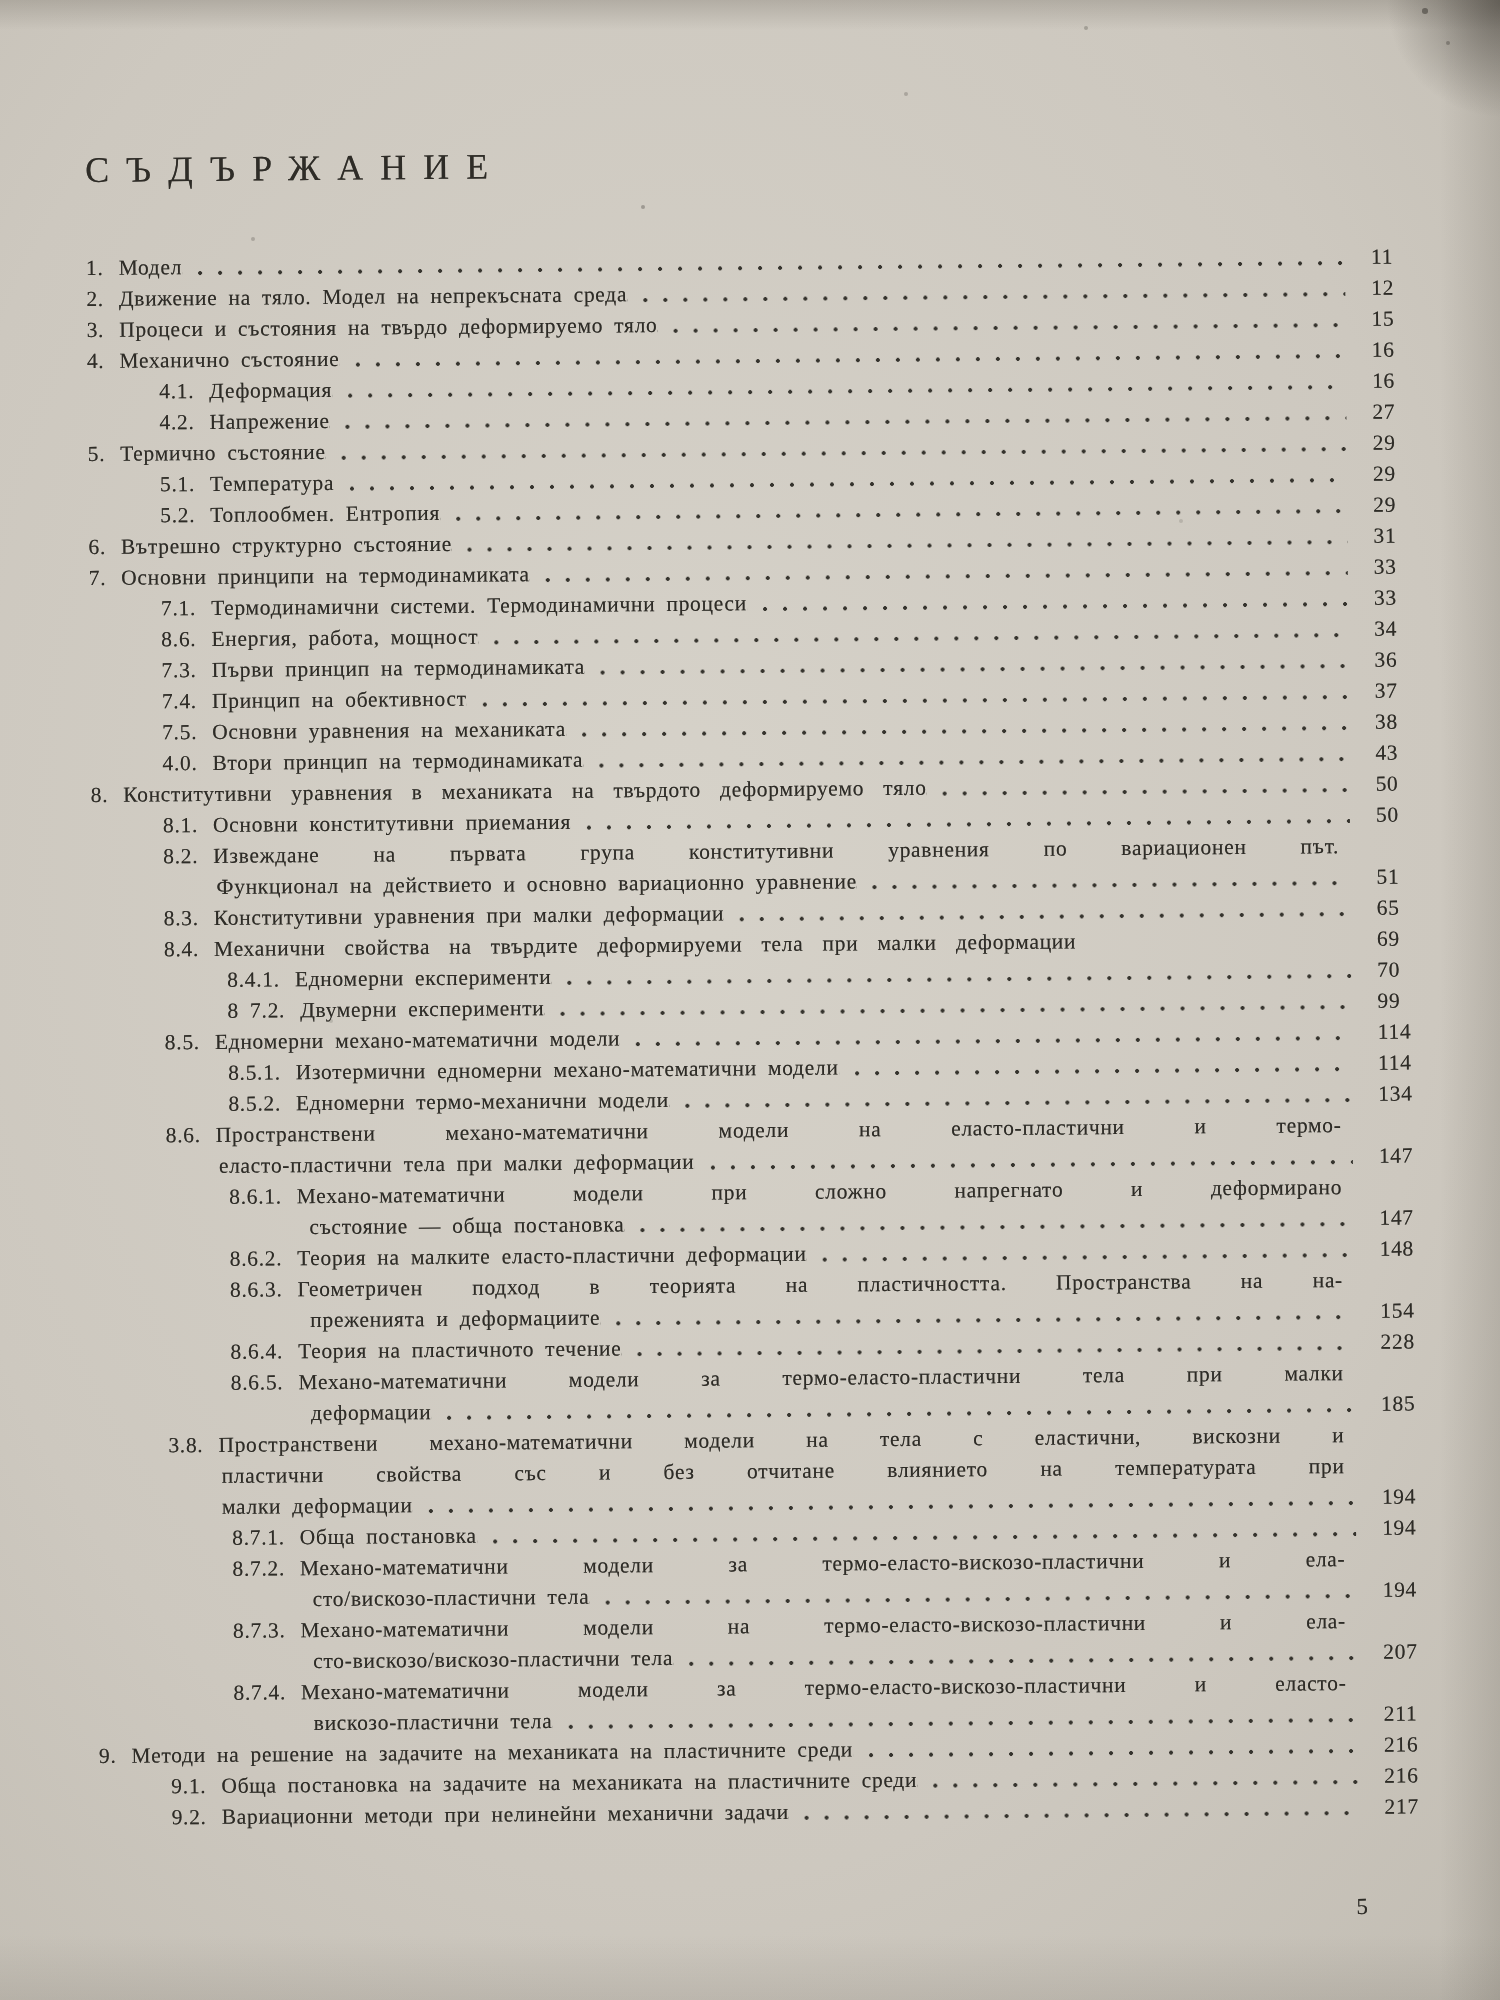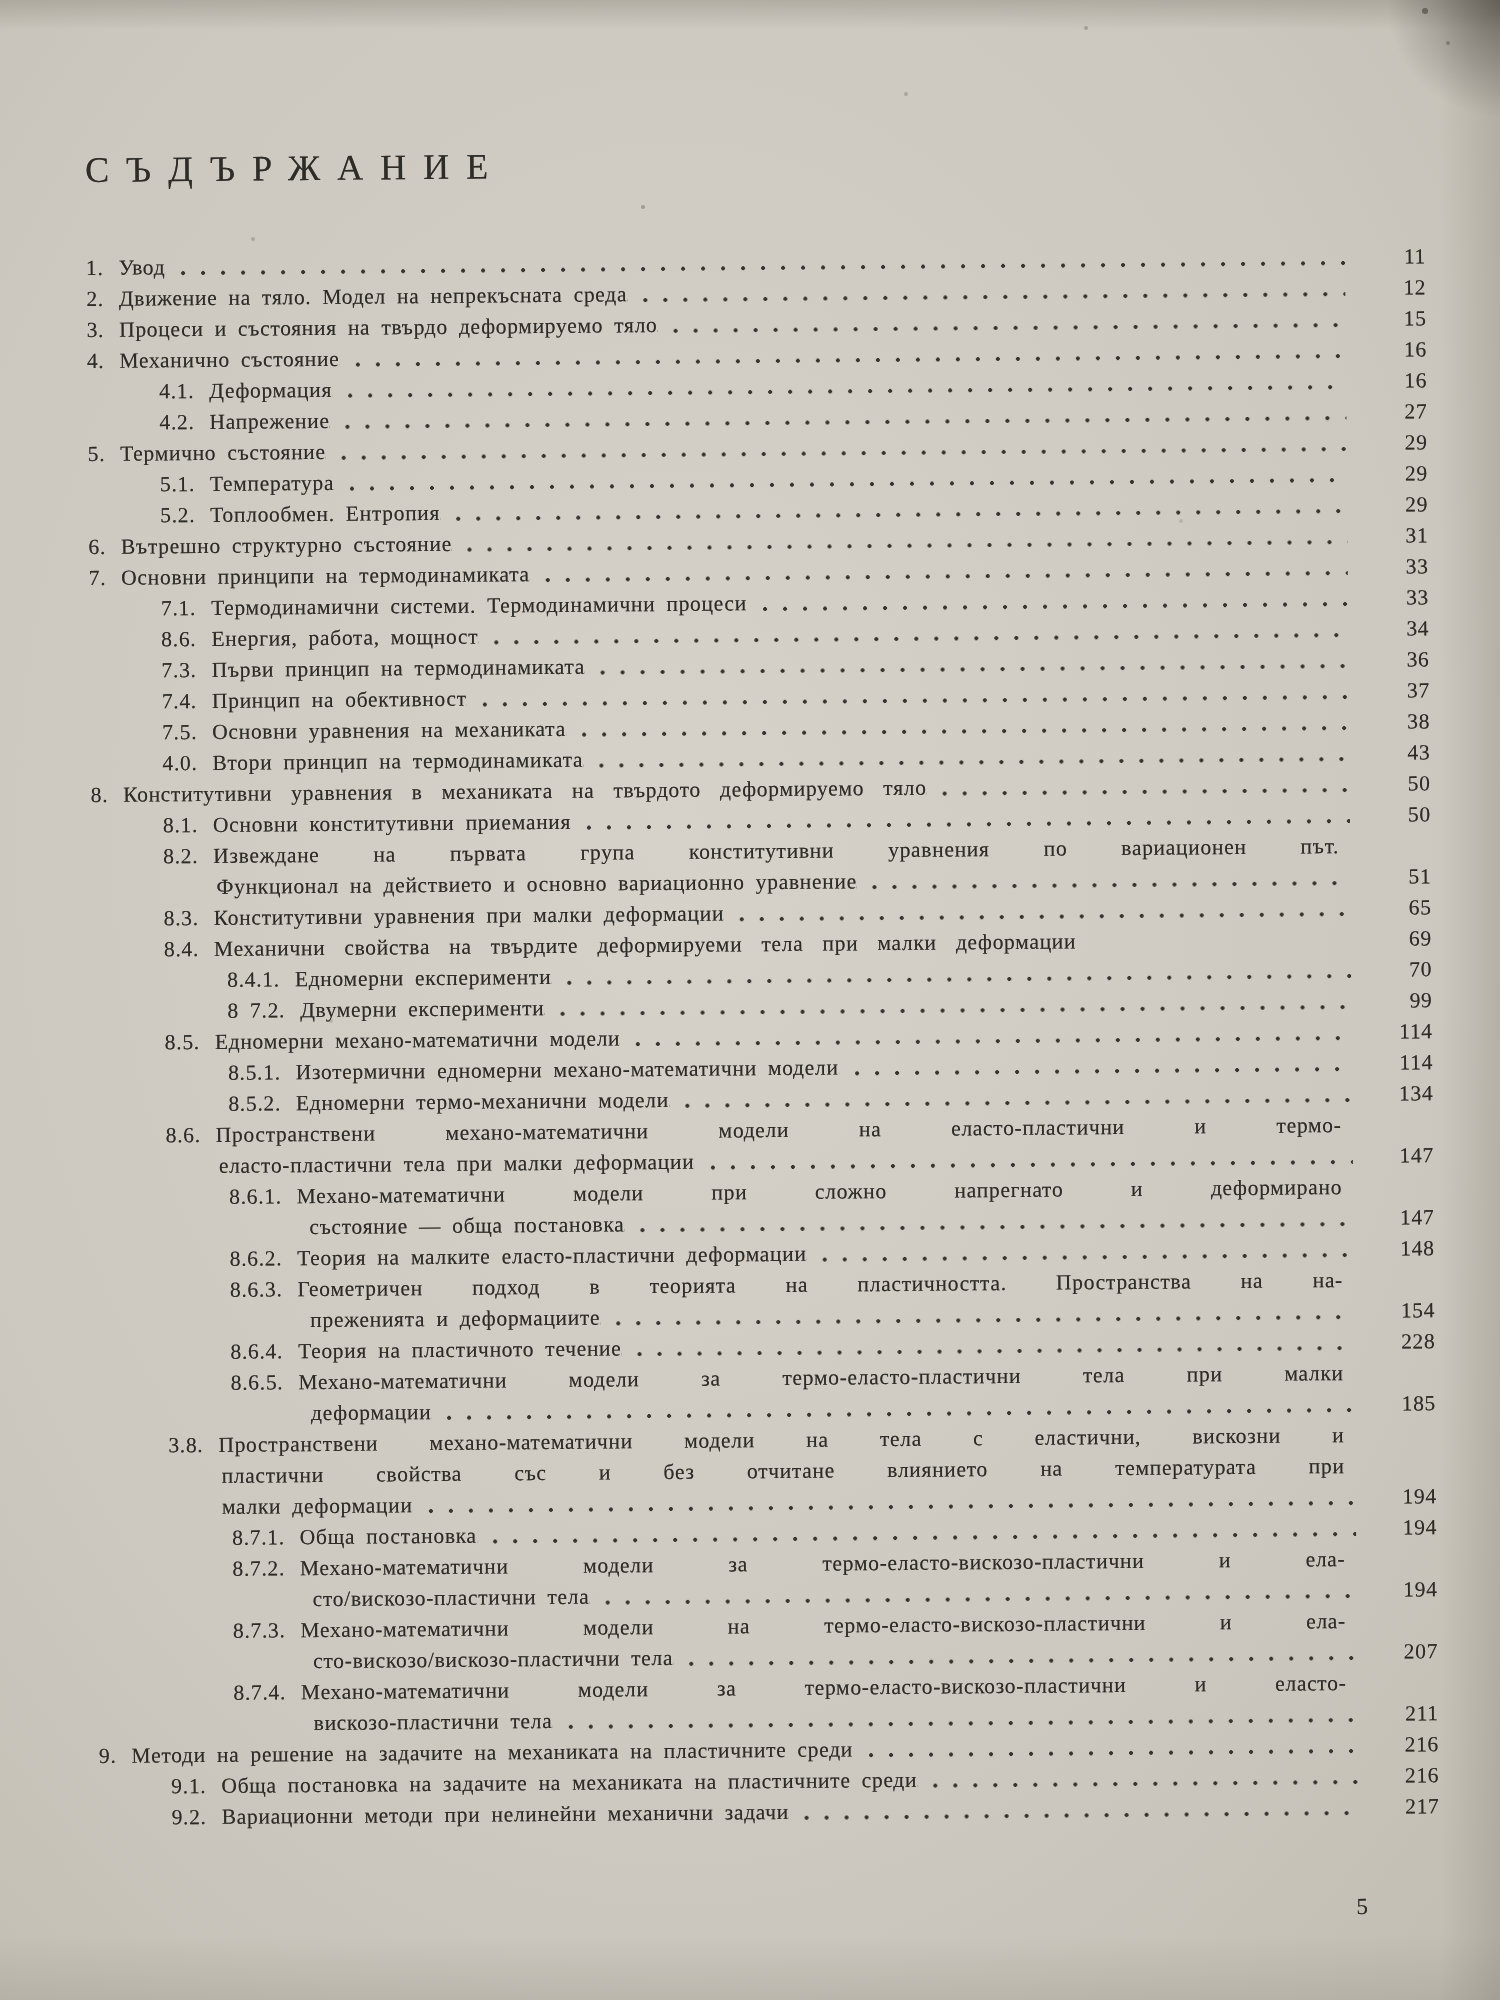--- a/index.html
+++ b/index.html
@@ -45,21 +45,21 @@
     text-align: justify; text-align-last: justify;
   }
   .dots {
     flex: 1; min-width: 30px; height: 31px; align-self: flex-end;
     margin-right: 26px;
     background-image: radial-gradient(circle, #35332d 1.7px, rgba(0,0,0,0) 2.2px);
     background-size: 20px 4px; background-repeat: repeat-x;
     background-position: 8px 19px;
   }
   .dots.blank { background: none; }
-  .pg { flex: none; width: 55px; text-align: right; }
+  .pg { flex: none; width: 55px; }
   #folio {
     position: absolute; left: 1256px; top: 1757px;
     font-size: 23px; letter-spacing: 1px;
     text-shadow: 0 0 0.5px rgba(46,44,39,.55);
   }
   #specks {
     position: absolute; left: 0; top: 0; width: 2px; height: 2px;
     border-radius: 50%; pointer-events: none;
     box-shadow:
       1424px 10px 0 2px rgba(40,38,33,.45),
@@ -73,21 +73,21 @@
   }
 </style>
 </head>
 <body>
 
 <div id="content">
   <h1 id="title">СЪДЪРЖАНИЕ</h1>
   <div id="toc">
       <div class="row lvl0">
         <span class="num">1.</span>
-        <span class="txt">Увод</span>
+        <span class="txt">Модел</span>
         <span class="dots"></span>
         <span class="pg">11</span>
       </div>
       <div class="row lvl0">
         <span class="num">2.</span>
         <span class="txt">Движение на тяло. Модел на непрекъсната среда</span>
         <span class="dots"></span>
         <span class="pg">12</span>
       </div>
       <div class="row lvl0">

